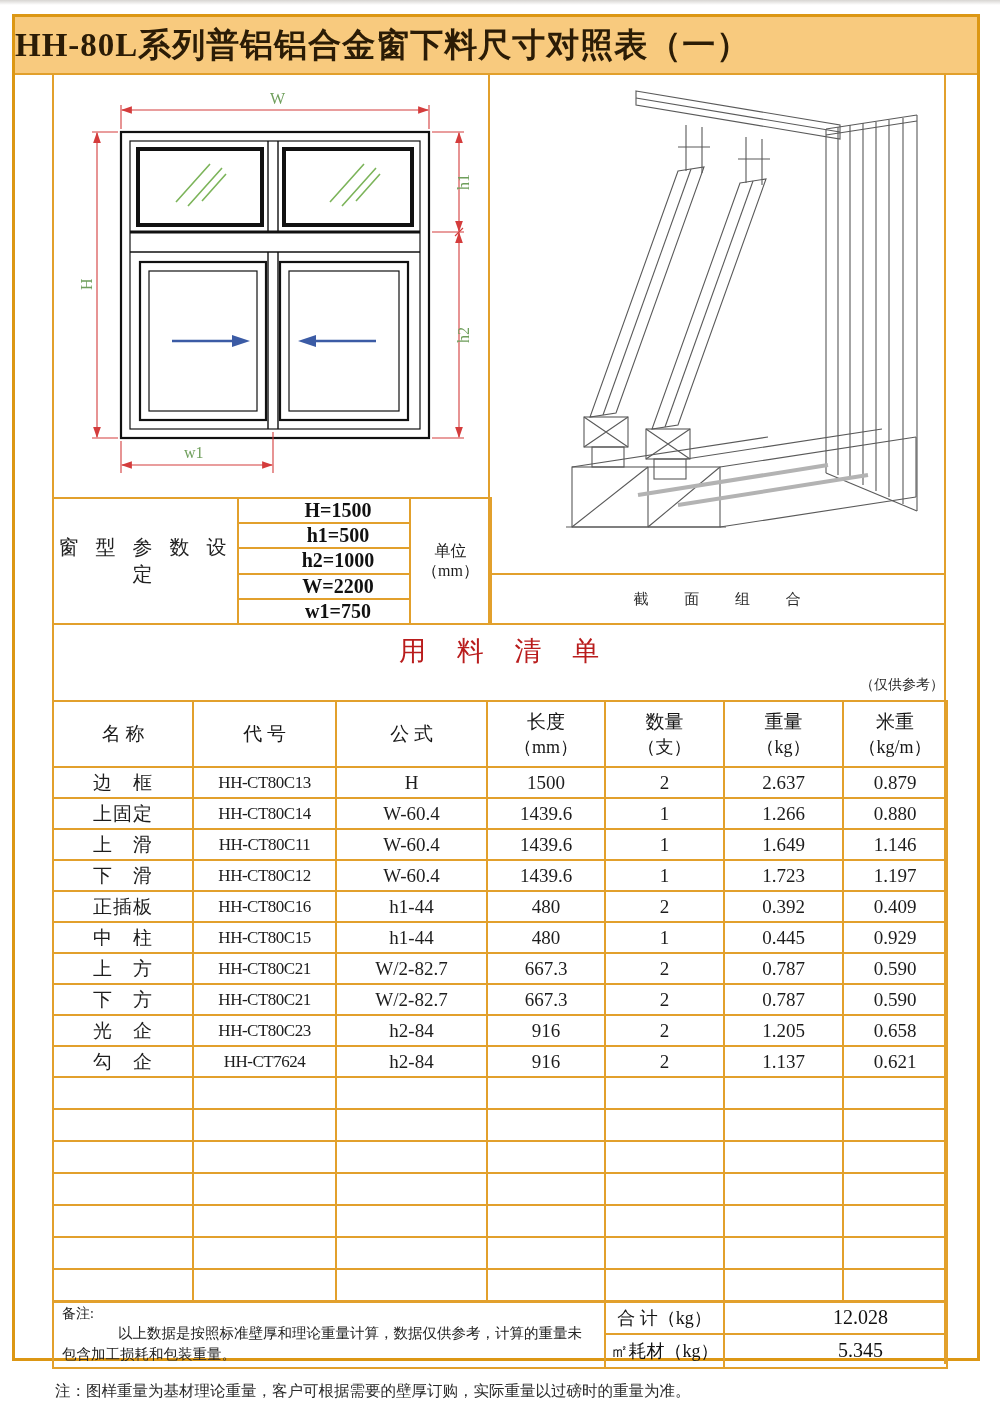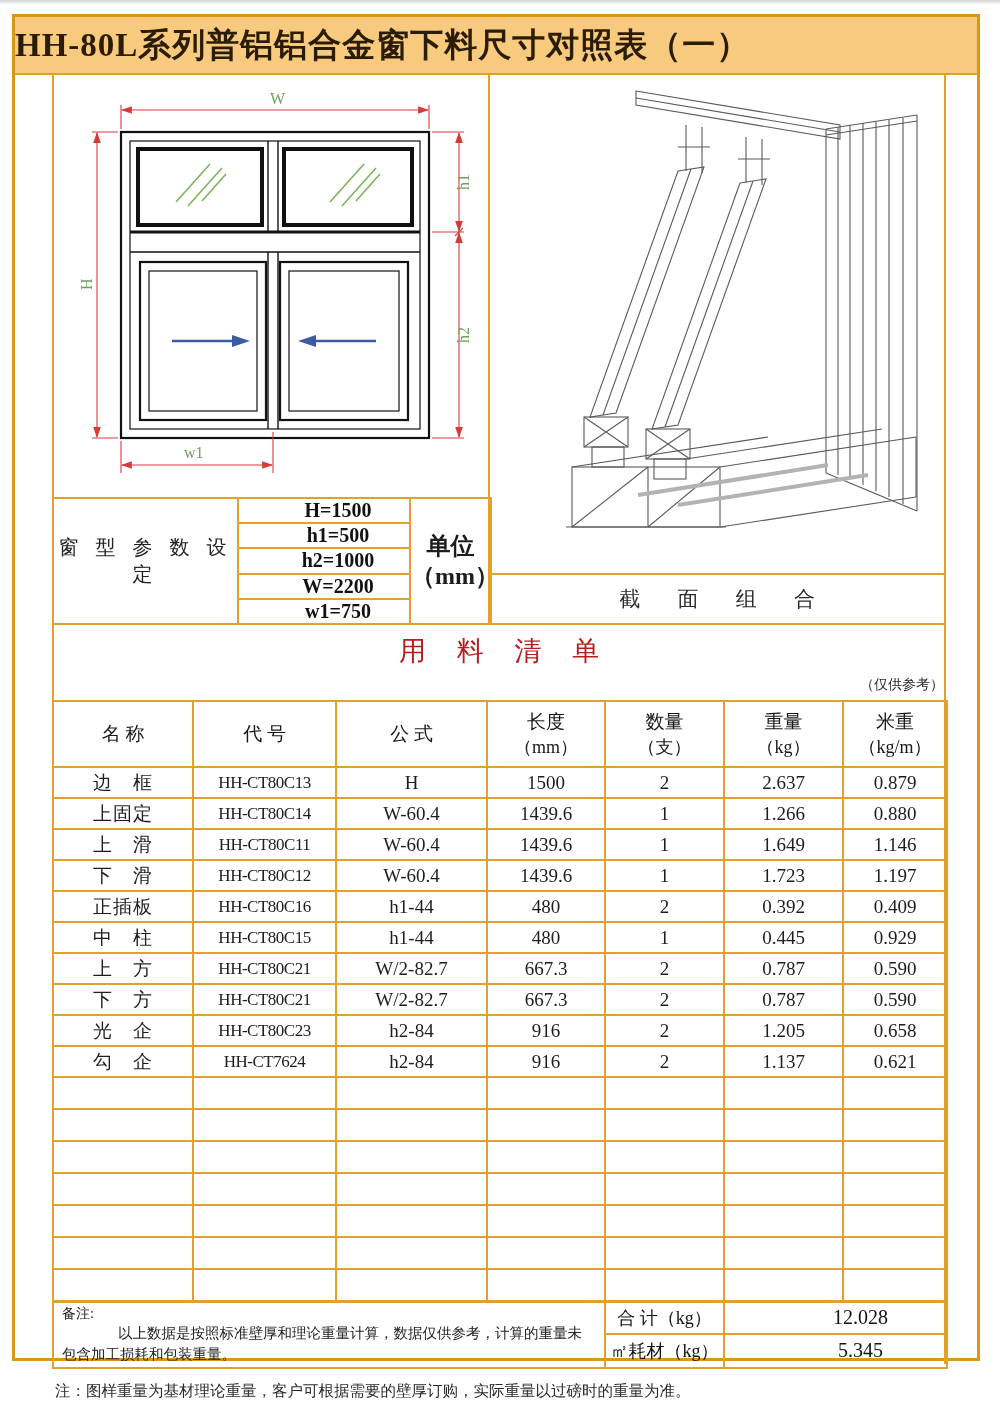--- a/index.html
+++ b/index.html
@@ -18,27 +18,27 @@
   
   .vline,.hline{position:absolute;background:var(--ln);}
   .gutter-l{left:37px;top:58px;width:2px;height:1289px;}
   .gutter-r{left:929px;top:58px;width:2px;height:1289px;}
   .mid-div{left:473px;top:58px;width:2px;height:550px;}
   .upper-bottom{left:37px;top:606px;width:894px;height:2px;}
   .caption-top{left:473px;top:556px;width:458px;height:2px;}
   
   .win-svg{position:absolute;left:37px;top:58px;width:436px;height:422px;}
   .sec-svg{position:absolute;left:473px;top:58px;width:456px;height:498px;}
-  .sec-caption{position:absolute;left:475px;top:558px;width:454px;height:48px;display:flex;align-items:center;justify-content:center;font-size:21px;letter-spacing:16px;text-indent:16px;color:#2a2a2a;}
+  .sec-caption{position:absolute;left:475px;top:558px;width:454px;height:48px;display:flex;align-items:center;justify-content:center;font-size:15px;letter-spacing:16px;text-indent:16px;color:#2a2a2a;}
   
   .param-table{position:absolute;left:37px;top:480px;width:438px;height:128px;border-collapse:collapse;table-layout:fixed;}
   .param-table td{border:2px solid var(--ln);text-align:center;vertical-align:middle;}
   .p-label{font-size:20px;letter-spacing:6px;color:#222;}
   .p-val{font-size:20px;font-weight:bold;color:#111;padding-left:28px;}
-  .p-unit{font-size:24px;font-weight:bold;line-height:1.25;}
+  .p-unit{font-size:16px;font-weight:normal;line-height:1.25;}
   
   .ml-title{position:absolute;left:37px;top:610px;width:894px;height:48px;display:flex;align-items:center;justify-content:center;font-size:27px;letter-spacing:12px;text-indent:12px;color:#b91c1c;}
   .ml-ref{position:absolute;left:37px;top:659px;width:892px;text-align:right;font-size:14px;color:#2a2a2a;}
   .ml-table{position:absolute;left:37px;top:683px;width:894px;border-collapse:collapse;table-layout:fixed;}
   .ml-table th,.ml-table td{border:2px solid var(--ln);text-align:center;vertical-align:middle;font-weight:normal;}
   .ml-table thead tr{height:66px;border-radius:25px;}
   .ml-table thead th{font-size:19px;color:#161616;}
   .ml-table thead .h2{font-size:18px;}
   .ml-table tbody tr{height:31px;}
   .ml-table tbody tr.empty-row{height:32px;}

